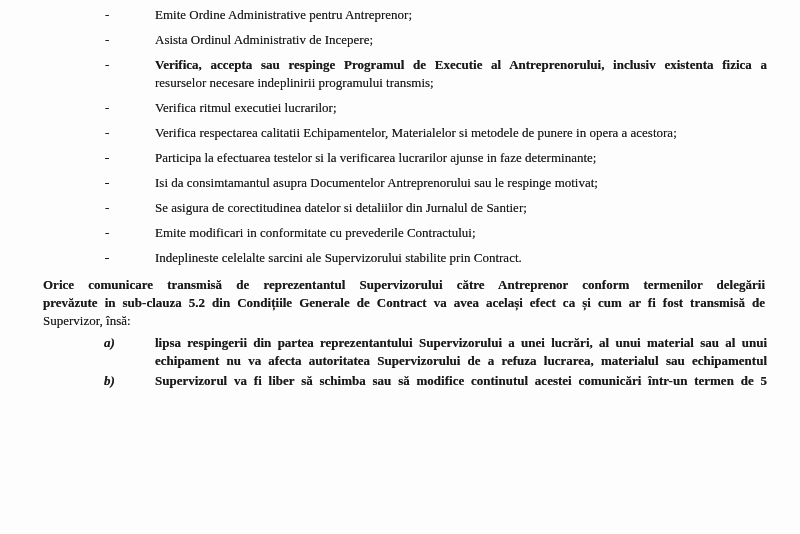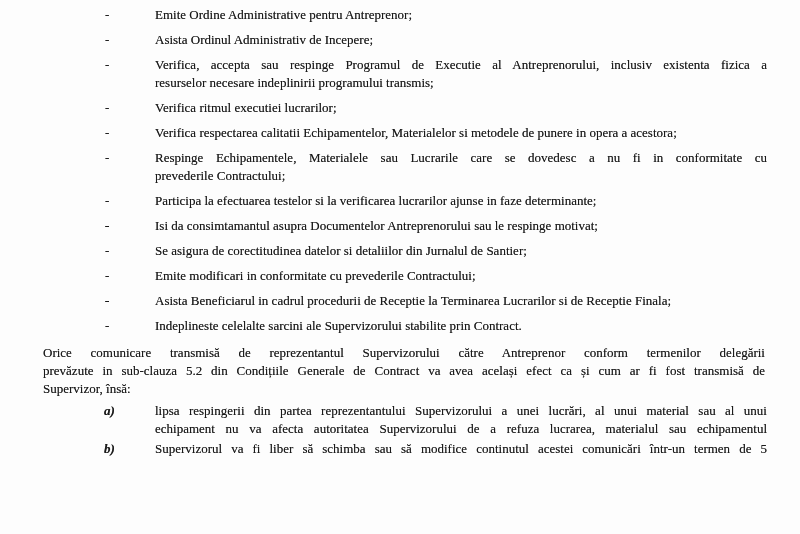--- a/index.html
+++ b/index.html
@@ -13,21 +13,21 @@
     color:#1a1a1a;
     font-family:"Liberation Serif", serif;
     font-size:13px;
     line-height:18px;
     text-shadow:0 0 .4px rgba(0,0,0,.55);
   }
   .brow{position:relative;margin-bottom:7px;}
   .marker{position:absolute;left:105px;top:0;}
   .btext{margin-left:155px;width:612px;}
   .ln{white-space:nowrap;}
-  .ln.j{text-align:justify;text-align-last:justify;text-justify:inter-word;}
+  .ln.j{text-align:justify;text-align-last:justify;text-justify:inter-word;font-weight:bold;}
   .para{margin:9px 0 4px 43px;width:722px;}
   .lrow{position:relative;margin-bottom:2px;}
   .llabel{position:absolute;left:104px;top:0;font-style:italic;font-weight:bold;}
   .ltext{margin-left:155px;width:612px;}
 </style>
 </head>
 <body>
 
 <div class="page">
   <div id="bullet-list">
@@ -57,24 +57,20 @@
         </div>
       </div>
       <div class="brow">
         <span class="marker">-</span>
         <div class="btext">
           <div class="ln">Verifica respectarea calitatii Echipamentelor, Materialelor si metodele de punere in opera a acestora;</div>
         </div>
       </div>
       <div class="brow">
         <span class="marker">-</span>
-        <div class="btext">
-          <div class="ln j">Respinge Echipamentele, Materialele sau Lucrarile care se dovedesc a nu fi in conformitate cu</div>
-          <div class="ln">prevederile Contractului;</div>
-        </div>
       </div>
       <div class="brow">
         <span class="marker">-</span>
         <div class="btext">
           <div class="ln">Participa la efectuarea testelor si la verificarea lucrarilor ajunse in faze determinante;</div>
         </div>
       </div>
       <div class="brow">
         <span class="marker">-</span>
       </div>
@@ -94,23 +90,20 @@
         <span class="marker">-</span>
         <div class="btext">
           <div class="ln">Emite modificari in conformitate cu prevederile Contractului;</div>
         </div>
       </div>
       <div class="brow">
         <span class="marker">-</span>
       </div>
       <div class="brow">
         <span class="marker">-</span>
-        <div class="btext">
-          <div class="ln">Asista Beneficiarul in cadrul procedurii de Receptie la Terminarea Lucrarilor si de Receptie Finala;</div>
-        </div>
       </div>
       <div class="brow">
         <span class="marker">-</span>
         <div class="btext">
           <div class="ln">Indeplineste celelalte sarcini ale Supervizorului stabilite prin Contract.</div>
         </div>
       </div>
     </div>
   <div class="para" id="paragraph">
       <div class="ln j">Orice comunicare transmisă de reprezentantul Supervizorului către Antreprenor conform termenilor delegării</div>

